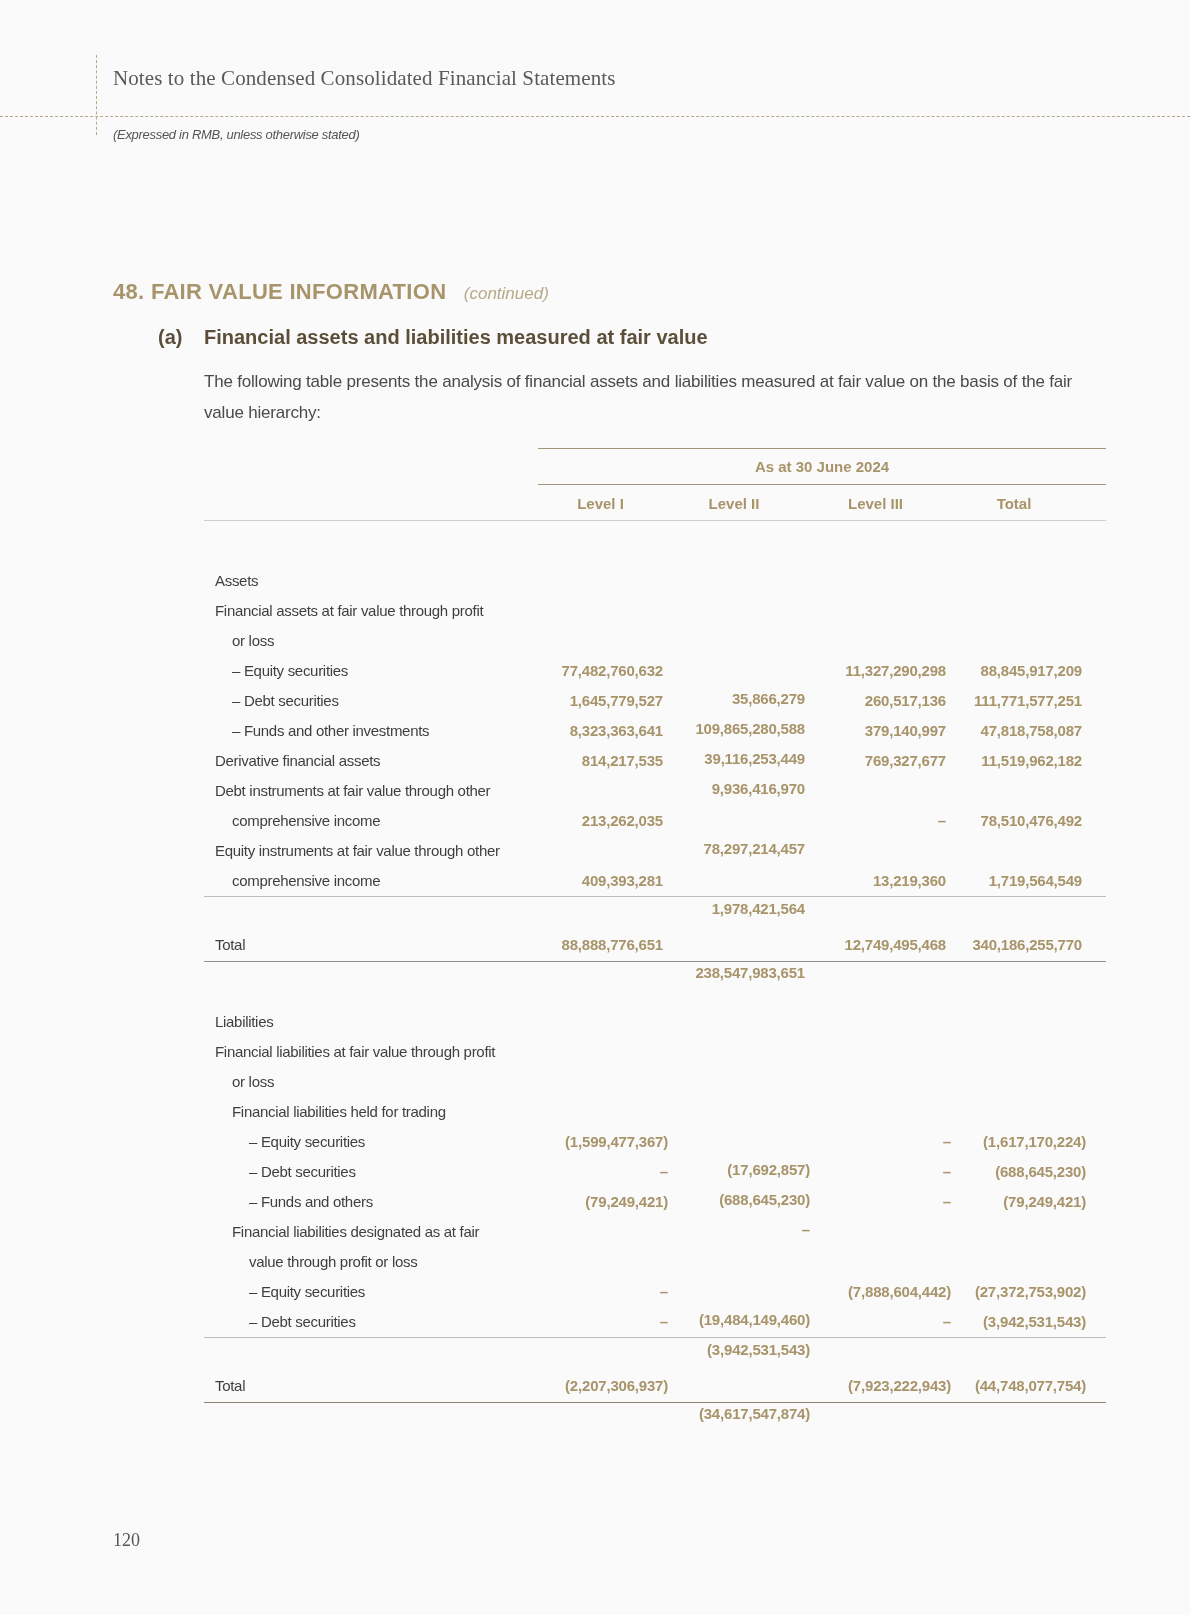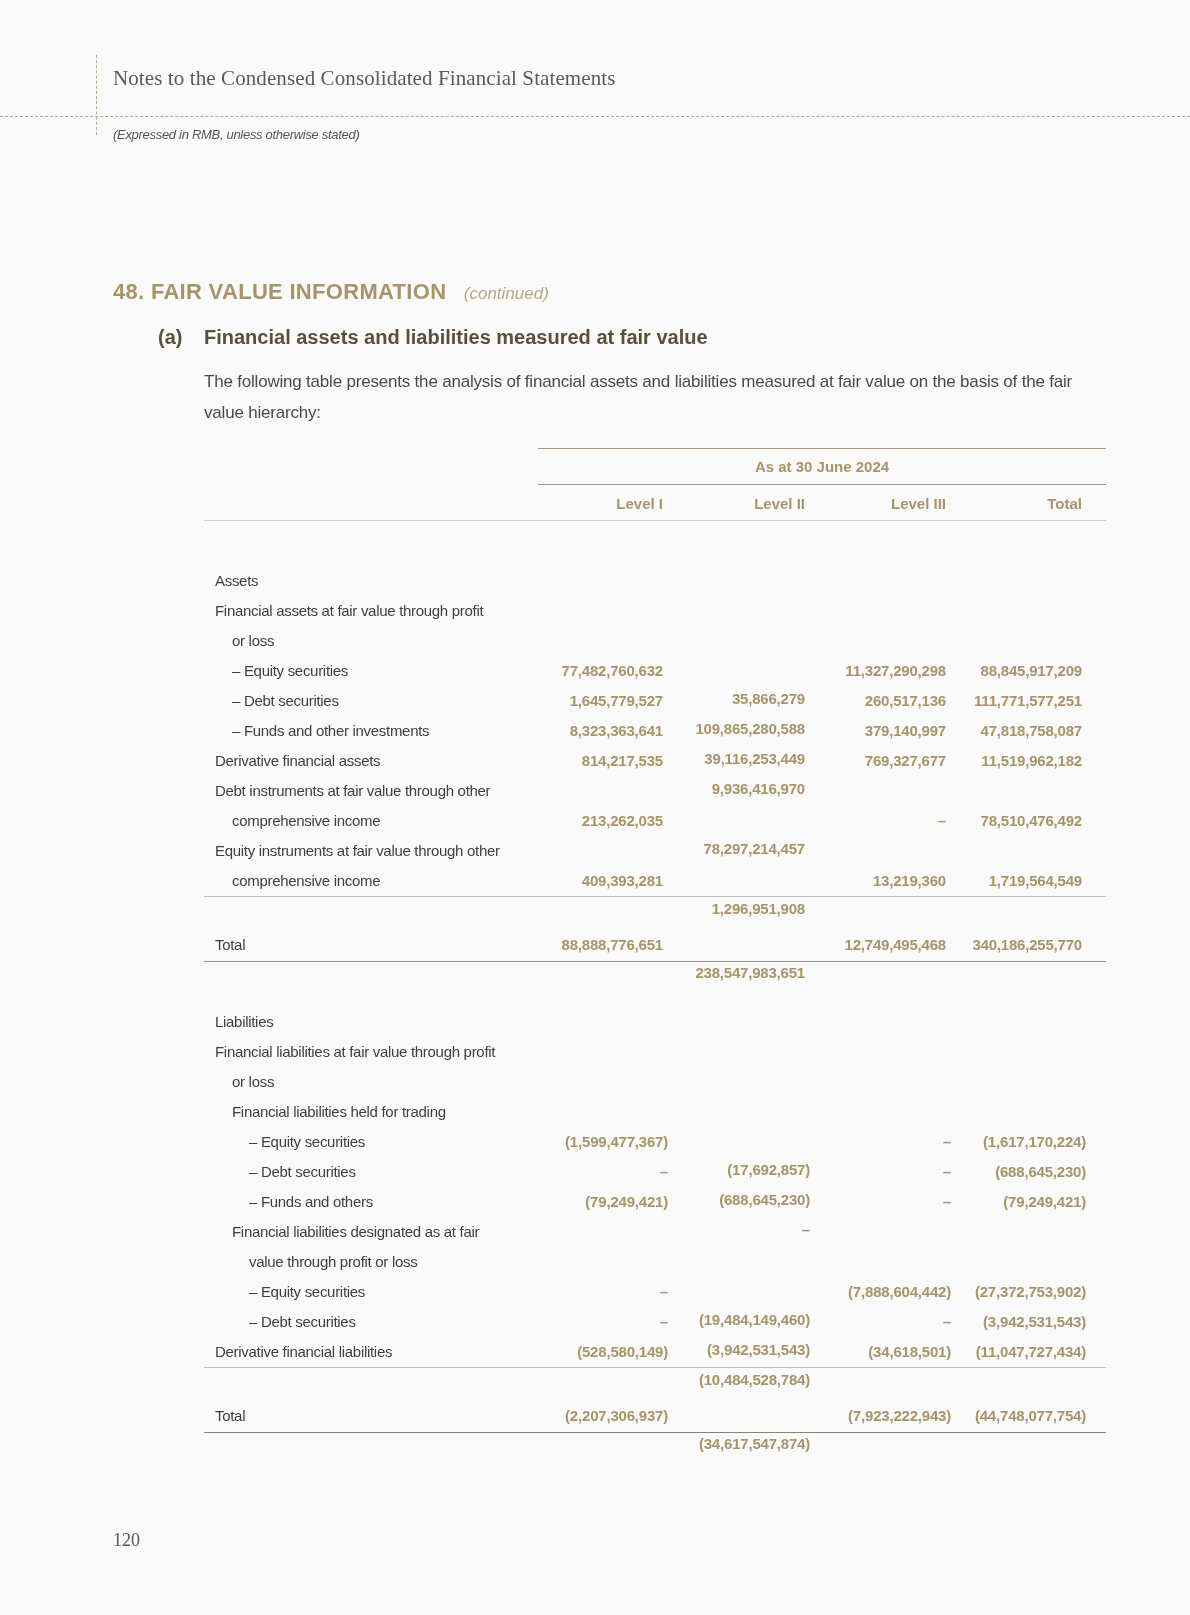--- a/index.html
+++ b/index.html
@@ -67,21 +67,21 @@
   .hdr-mid { position: absolute; left: 334px; right: 0; top: 36px; border-top: 1px solid #a8957a; }
   .hdr-bot { position: absolute; left: 0; right: 0; top: 72px; border-top: 1px solid #cfcfcf; }
   .hdr-date {
     position: absolute; left: 334px; right: 0; top: 0; height: 36px;
     text-align: center; line-height: 38px;
     font-size: 15px; font-weight: bold; color: #a8946a;
   }
   .hdr-cols { position: absolute; left: 334px; right: 0; top: 37px; height: 35px; }
   .hdr-col {
     position: absolute; top: 0; height: 35px; line-height: 37px;
-    text-align: right; font-size: 15px; font-weight: bold; color: #a8946a;
+    text-align: center; font-size: 15px; font-weight: bold; color: #a8946a;
   }
   .rows { position: absolute; left: 0; right: 0; top: 73px; }
   .row { position: relative; height: 30px; }
   .row .lbl {
     position: absolute; left: 11px; top: 0; line-height: 30px;
     font-size: 15px; color: #3f3f3f; white-space: nowrap;
     letter-spacing: -0.3px;
   }
   .row .lbl.i1 { left: 28px; }
   .row .lbl.i2 { left: 45px; }
@@ -203,21 +203,21 @@
         <div class="row">
           <span class="lbl">Equity instruments at fair value through other</span>
           <span class="v c1"></span>
           <span class="v c2"></span>
           <span class="v c3"></span>
           <span class="v c4"></span>
         </div>
         <div class="row">
           <span class="lbl i1">comprehensive income</span>
           <span class="v c1">409,393,281</span>
-          <span class="v c2">1,296,951,908</span>
+          <span class="v c2">1,978,421,564</span>
           <span class="v c3">13,219,360</span>
           <span class="v c4">1,719,564,549</span>
         </div>
       </div>
     <div class="rule"></div>
     <div class="spacer"></div>
     <div class="row" style="height:34px">
       <span class="lbl" style="line-height:36px">Total</span>
       <span class="v c1" style="line-height:36px">88,888,776,651</span>
       <span class="v c2" style="line-height:36px">238,547,983,651</span>
@@ -294,27 +294,20 @@
           <span class="v c2">(19,484,149,460)</span>
           <span class="v c3">(7,888,604,442)</span>
           <span class="v c4">(27,372,753,902)</span>
         </div>
         <div class="row neg">
           <span class="lbl i2">– Debt securities</span>
           <span class="v c1">–</span>
           <span class="v c2">(3,942,531,543)</span>
           <span class="v c3">–</span>
           <span class="v c4">(3,942,531,543)</span>
-        </div>
-        <div class="row neg">
-          <span class="lbl">Derivative financial liabilities</span>
-          <span class="v c1">(528,580,149)</span>
-          <span class="v c2">(10,484,528,784)</span>
-          <span class="v c3">(34,618,501)</span>
-          <span class="v c4">(11,047,727,434)</span>
         </div>
       </div>
     <div class="rule"></div>
     <div class="spacer"></div>
     <div class="row neg" style="height:34px">
       <span class="lbl" style="line-height:36px">Total</span>
       <span class="v c1" style="line-height:36px">(2,207,306,937)</span>
       <span class="v c2" style="line-height:36px">(34,617,547,874)</span>
       <span class="v c3" style="line-height:36px">(7,923,222,943)</span>
       <span class="v c4" style="line-height:36px">(44,748,077,754)</span>

